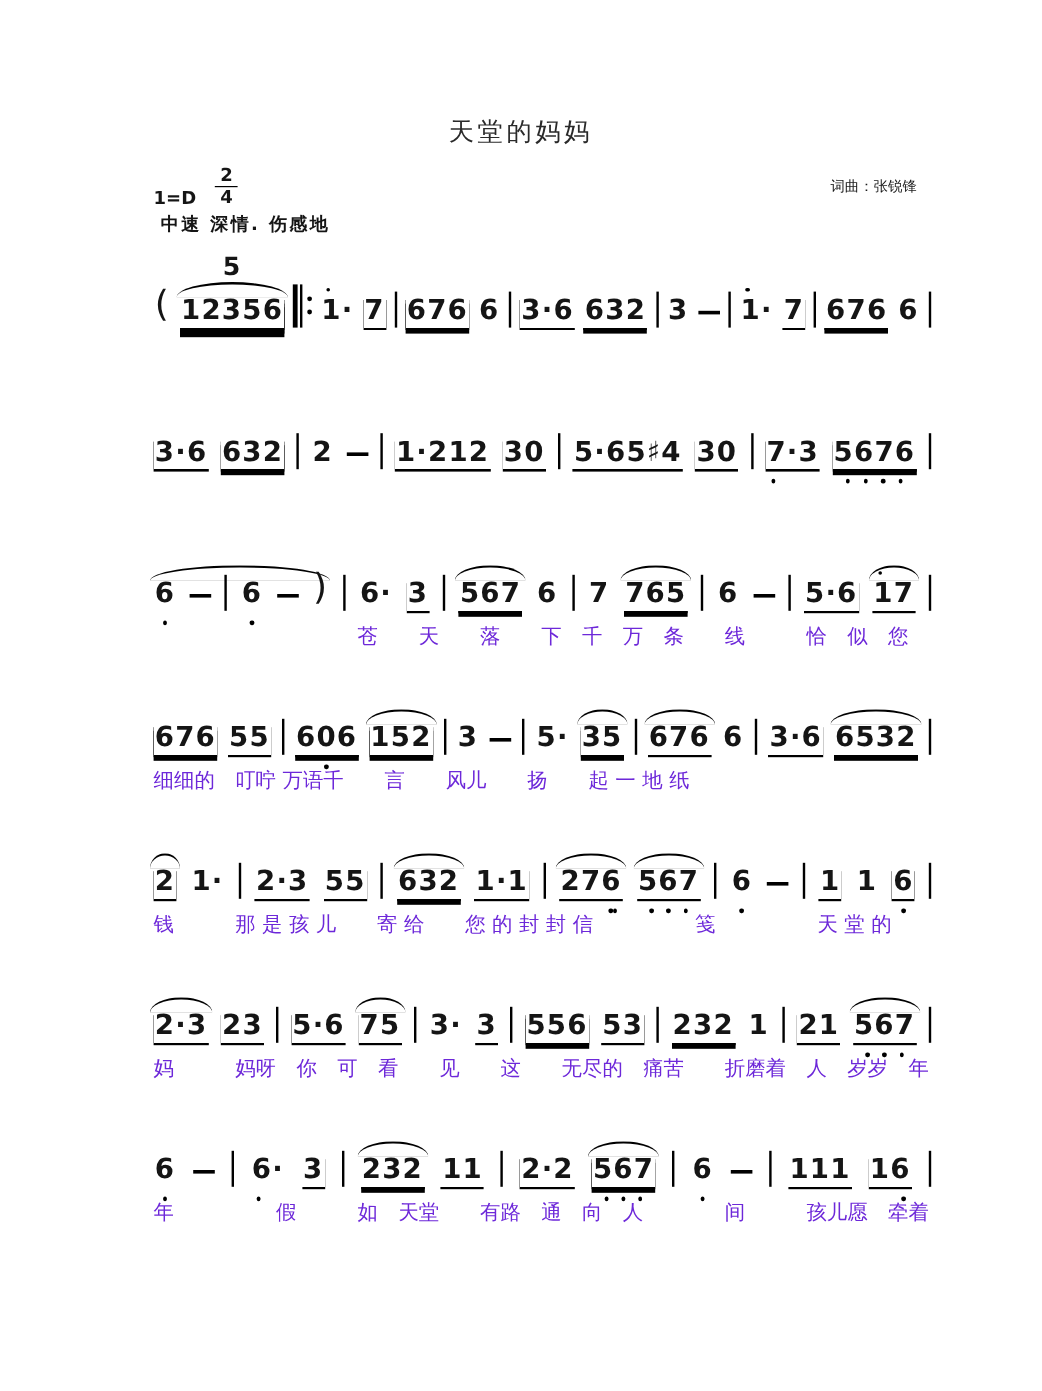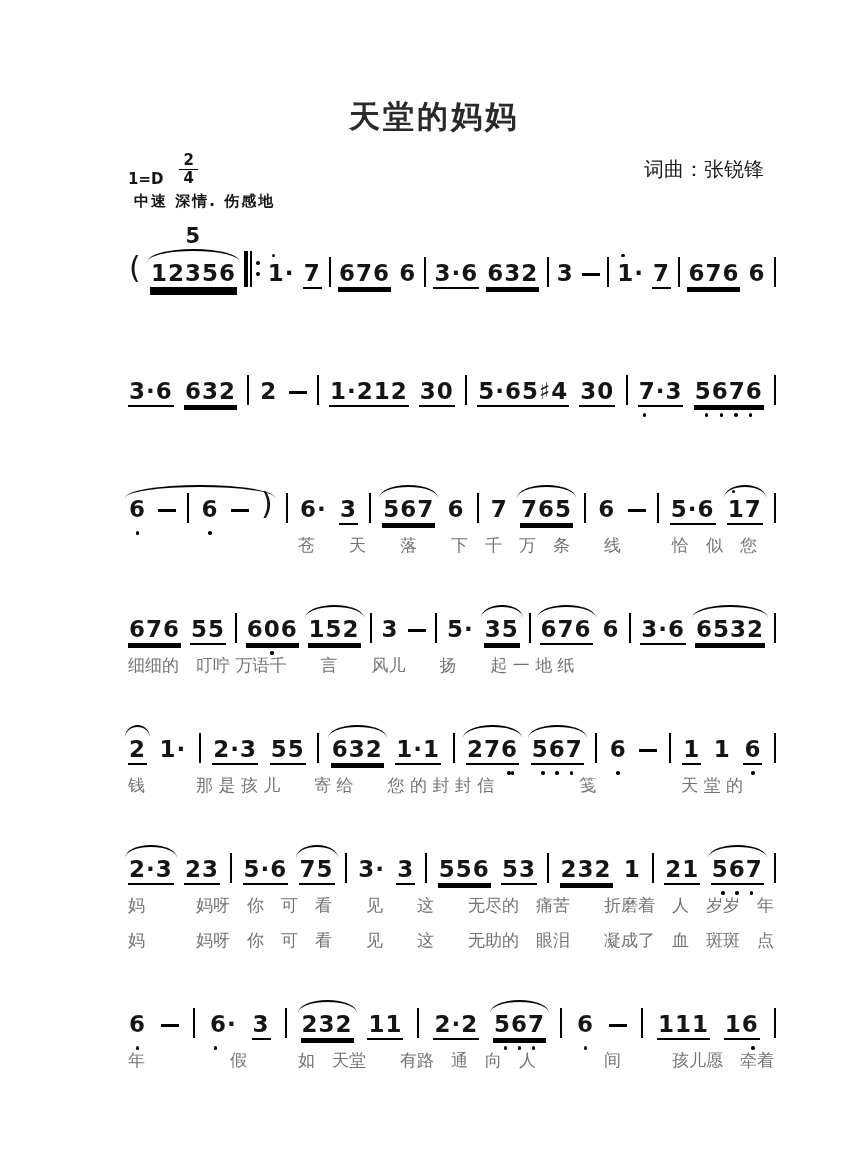--- a/index.html
+++ b/index.html
@@ -1,24 +1,24 @@
 <!DOCTYPE html>
 <html><head>
 <meta charset="utf-8">
 <style>
   html,body{margin:0;padding:0;background:#fff;}
   body{width:868px;height:1159px;position:relative;overflow:hidden;
        font-family:"DejaVu Sans",sans-serif;color:#151515;}
-  .title{font-size:31px;text-align:center;padding-top:96px;letter-spacing:3px;color:#2a2a2a;font-weight:bold;}
+  .title{font-size:21px;text-align:center;padding-top:96px;letter-spacing:3px;color:#2a2a2a;}
   .meta-row{display:flex;justify-content:space-between;align-items:center;margin:14px 104px 0 128px;}
   .keysig{font-size:15px;font-weight:bold;display:flex;align-items:flex-end;}
   .frac{display:inline-block;text-align:center;margin-left:16px;font-size:15px;font-weight:bold;}
   .frac i{display:block;font-style:normal;padding:0 4px;line-height:1.15;}
   .frac i.num{border-bottom:1.5px solid #000;}
-  .credit{font-size:20px;color:#1a1a1a;}
+  .credit{font-size:12px;color:#1a1a1a;}
   .tempo{margin:4px 0 0 134px;font-size:15px;font-weight:bold;letter-spacing:2px;}
   .score{margin-top:2px;}
   .system{margin:0 0 44px 128px;}
   .system.has-lyrics{margin-bottom:11px;}
   .notes-row{display:flex;justify-content:space-between;align-items:flex-end;
              width:648px;padding-top:22px;min-height:52px;}
   .note{position:relative;font-weight:bold;font-size:23px;line-height:1;
         letter-spacing:1px;padding:0 1px 2px;}
   .u1{box-shadow:0 2px 0 #000;}
   .u2{box-shadow:0 2px 0 #000,0 5px 0 #000;}
@@ -34,21 +34,21 @@
   .arc{position:absolute;left:-3px;right:-3px;top:-13px;height:11px;
        border-top:2px solid #000;border-radius:50% 50% 0 0/100% 100% 0 0;}
   .above{position:absolute;top:-36px;left:0;right:0;text-align:center;
          font-size:21px;font-weight:bold;}
   .dots{position:absolute;left:0;right:0;display:flex;justify-content:space-evenly;}
   .dots.dp-s{justify-content:flex-start;padding-left:5px;}
   .dots.dp-e{justify-content:flex-end;padding-right:5px;}
   .dots i{width:3.5px;height:3.5px;border-radius:50%;background:#000;}
   .dots.da{top:-8px;}
   .dots.db{bottom:-12px;}
-  .lyrics{white-space:pre;font-size:17px;line-height:26px;margin-top:9px;color:#737373;}
+  .lyrics{white-space:pre;font-size:17px;line-height:26px;margin-top:9px;color:#6d28d9;}
   .lseg{white-space:pre;}
   .lu2{box-shadow:0 2px 0 #7d7d7d,0 4px 0 #b3b3b3;}
 </style>
 </head>
 <body>
 
 <div class="title">天堂的妈妈</div>
 
 <div class="meta-row">
   <div class="keysig">
@@ -238,21 +238,20 @@
         <div class="bl"></div>
         <div class="note u1">21</div>
         <div class="note u1">567<span class="arc"></span><span class="dots db">
             <i></i>
             <i></i>
             <i></i>
           </span></div>
         <div class="bl"></div>
       </div>
       <div class="lyrics"><span class="lseg">妈　　　妈呀　你　可　看　　见　　这　　无尽的　痛苦　　折磨着　人　岁岁　年</span></div>
-      <div class="lyrics"><span class="lseg">妈　　　妈呀　你　可　看　　见　　这　　无助的　眼泪　　凝成了　血　斑斑　点</span></div>
     </div>
     <div class="system has-lyrics">
       <div class="notes-row">
         <div class="note">6<span class="dots db">
             <i></i>
           </span></div>
         <div class="dash"></div>
         <div class="bl"></div>
         <div class="note">6·<span class="dots db dp-s">
             <i></i>

